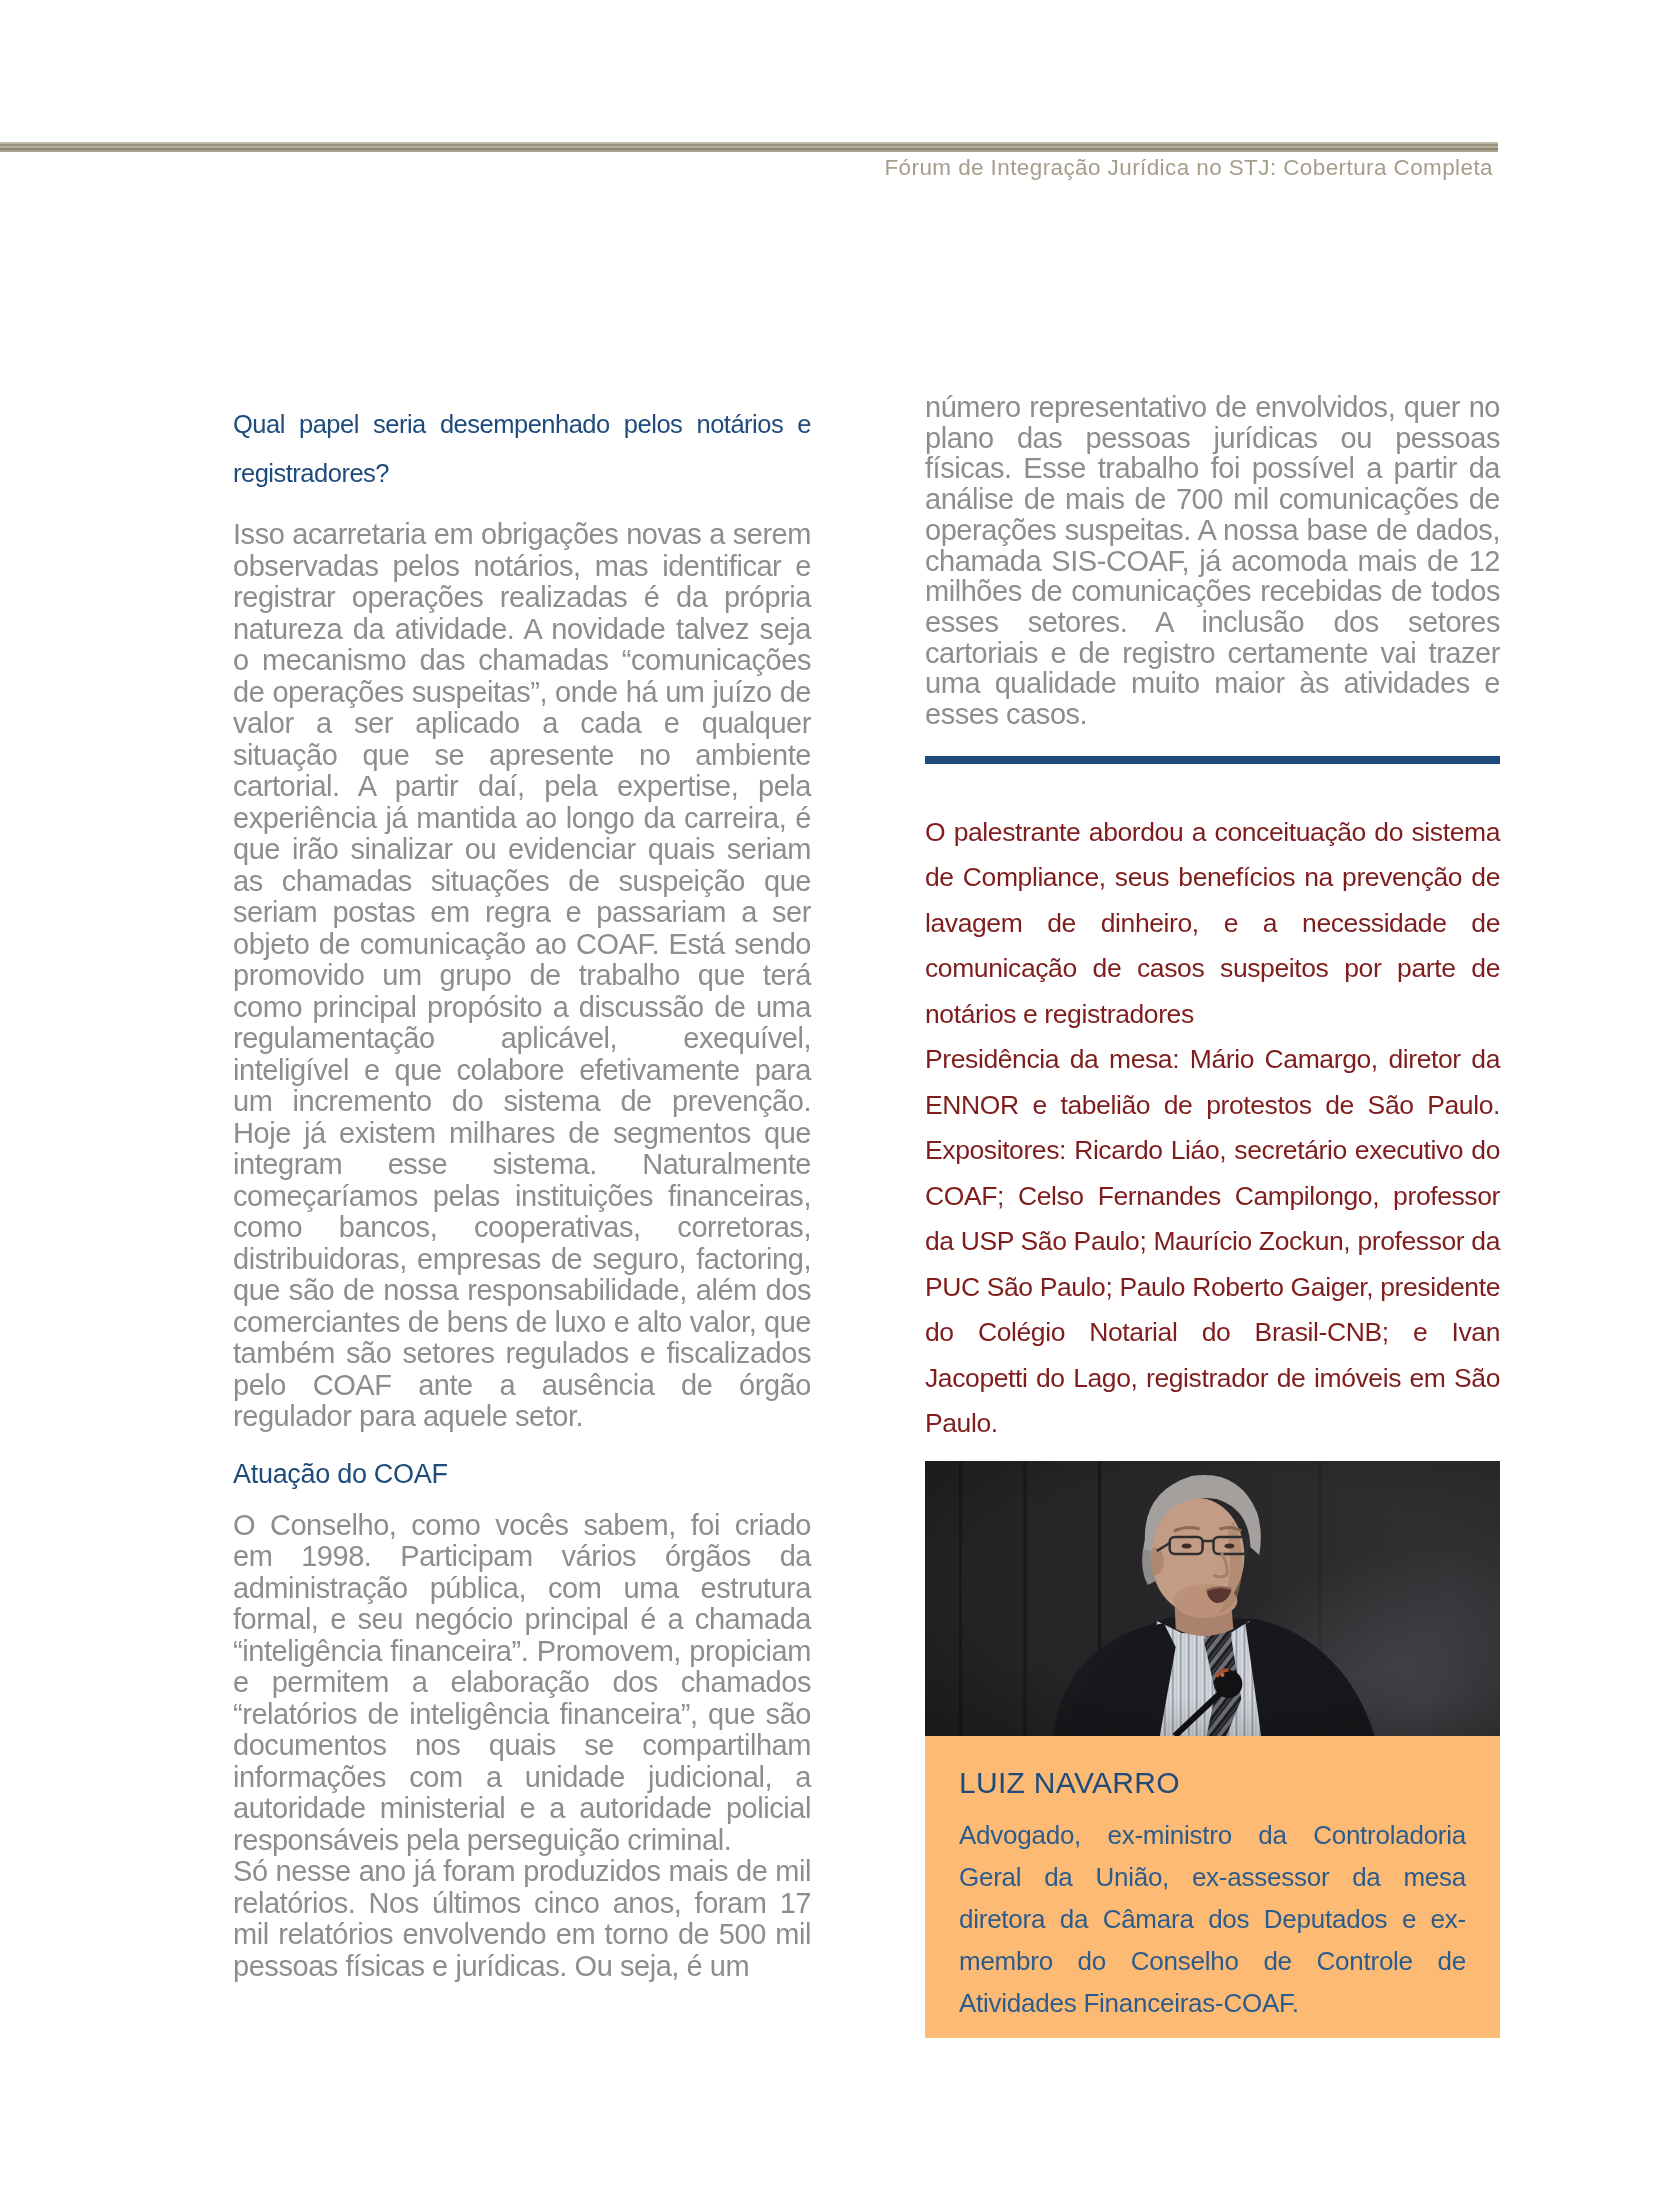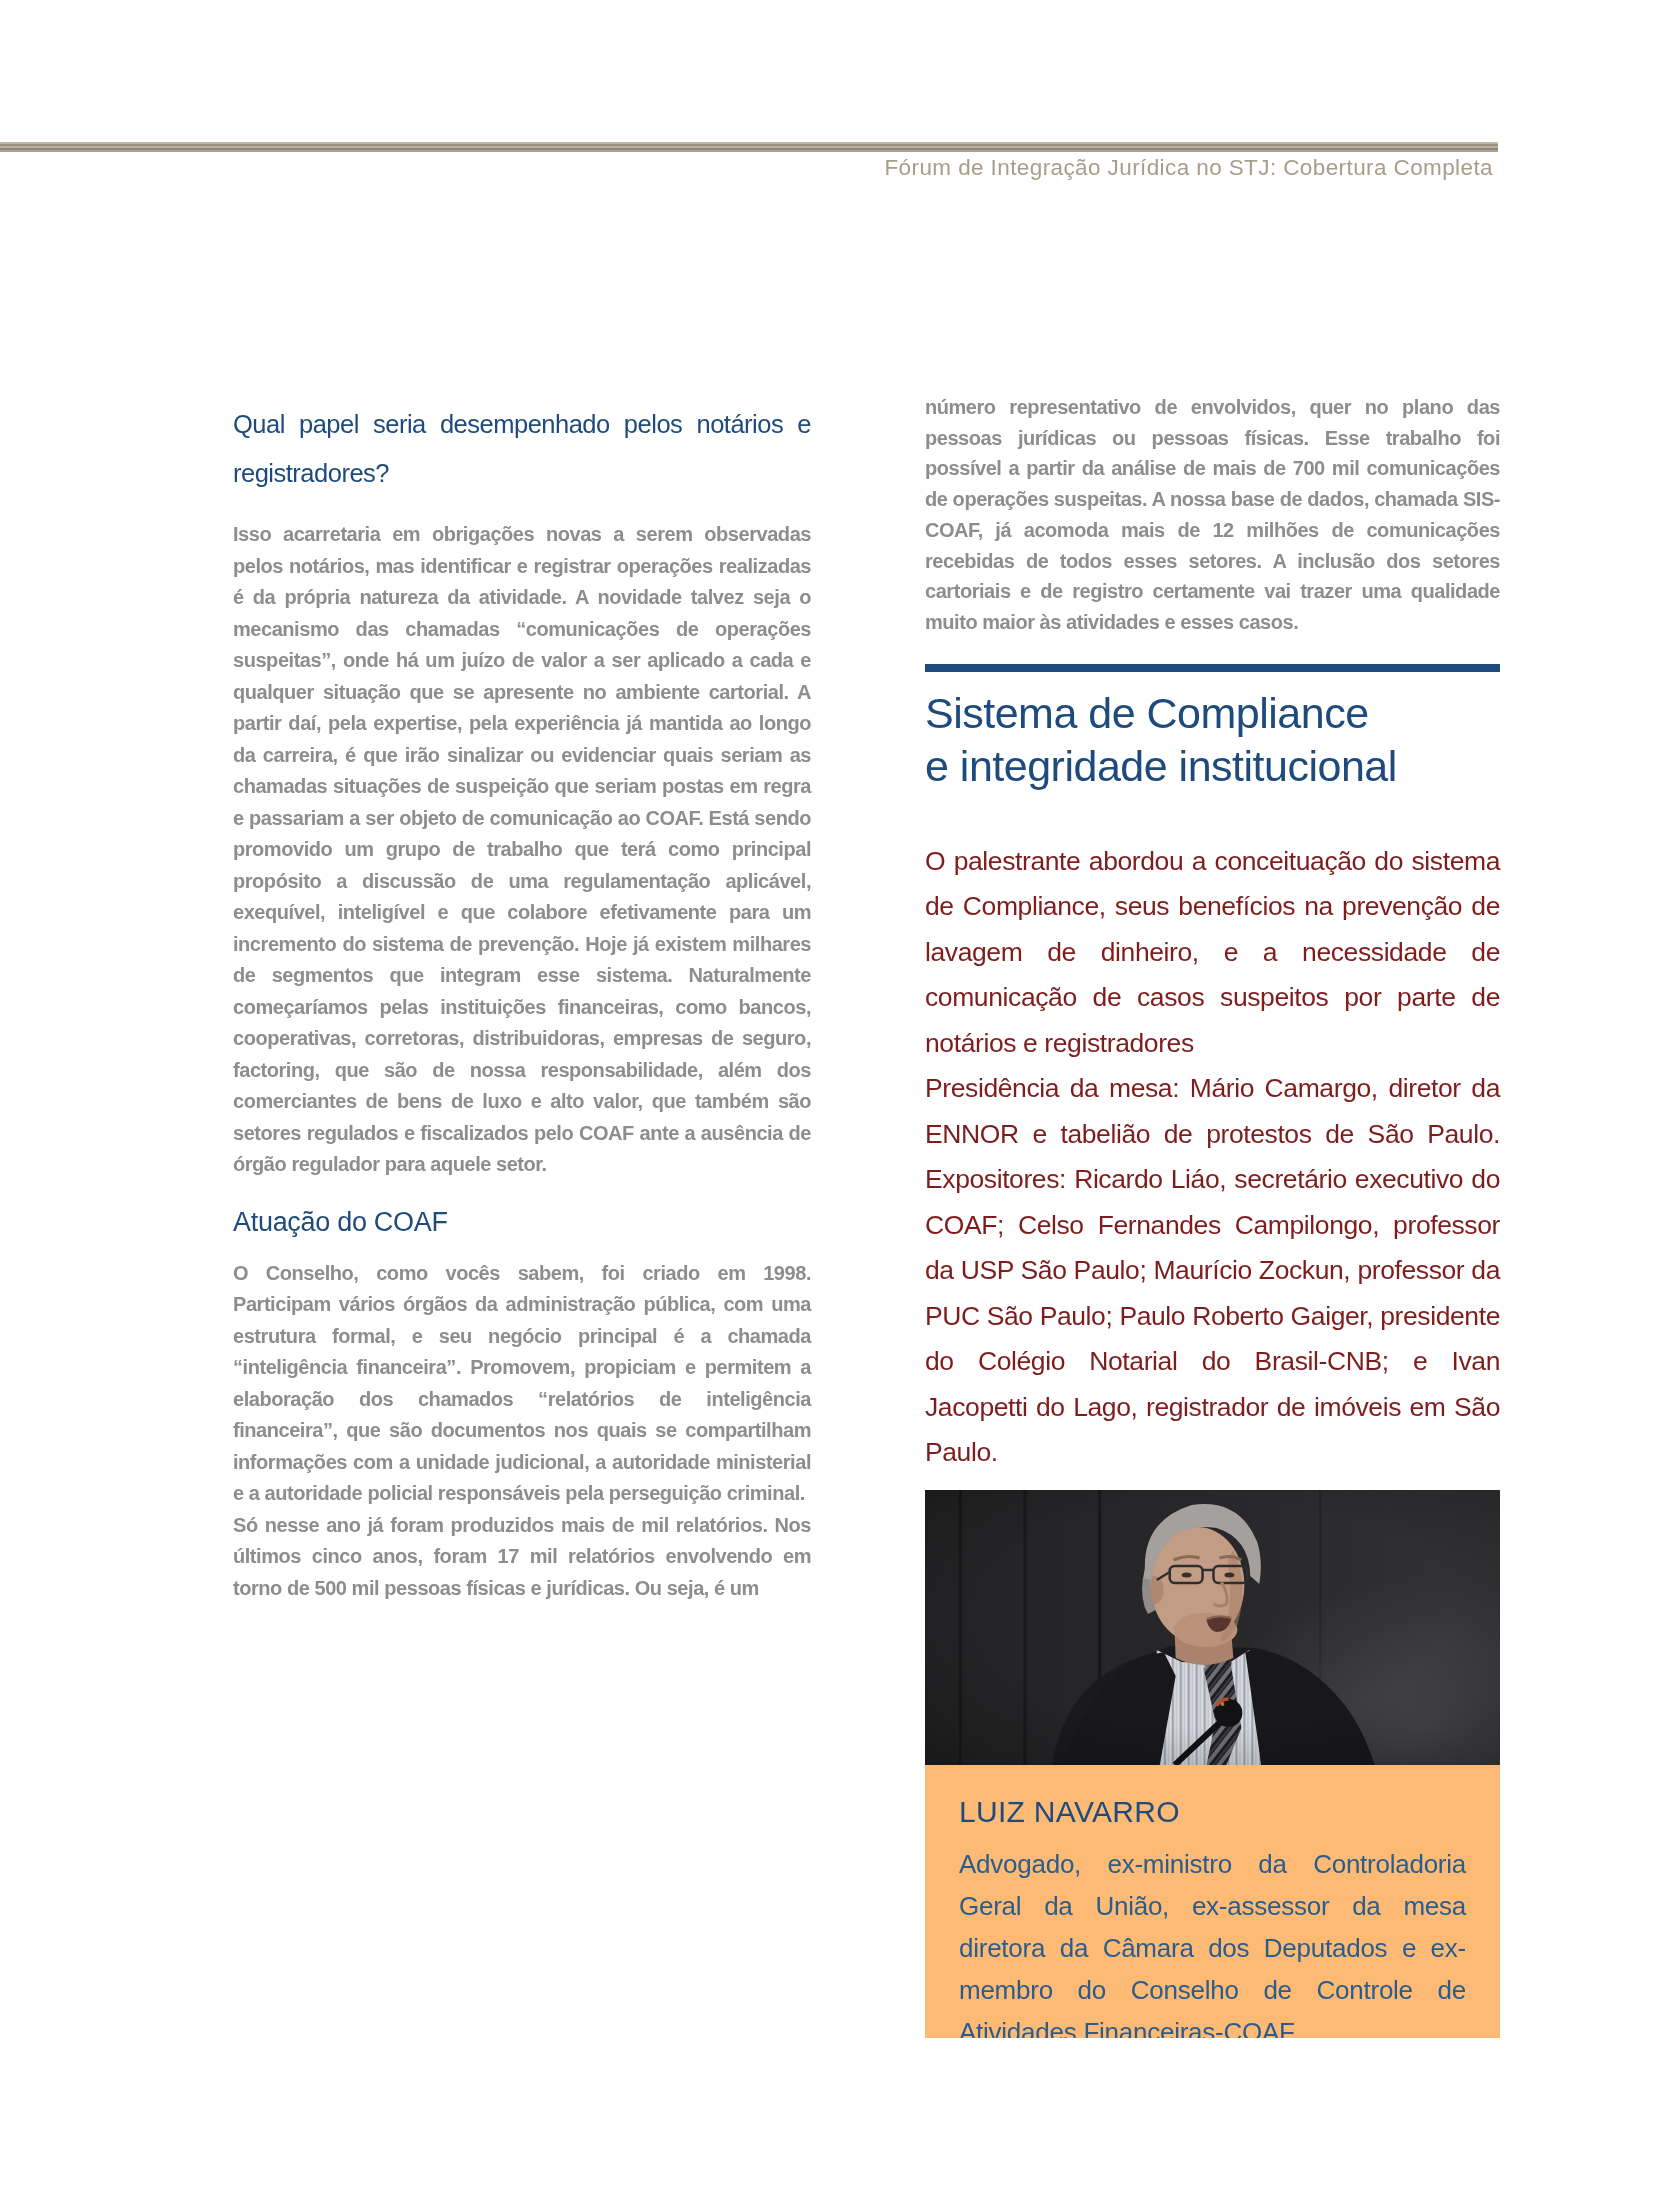--- a/index.html
+++ b/index.html
@@ -20,22 +20,22 @@
   .col-left{position:absolute;left:233px;top:400px;width:578px;}
   .col-right{position:absolute;left:925px;top:392px;width:575px;}
   .q-heading{
     margin:0 0 21px 0;font-size:25.5px;font-weight:normal;color:#1e4b7c;
     line-height:49px;text-align:justify;letter-spacing:-.5px;
   }
   .sub-heading{
     margin:26px 0 20px 0;font-size:27px;font-weight:normal;color:#1e4b7c;letter-spacing:-.3px;
   }
   .body{
-    margin:0;color:#8d8d8d;font-size:20px;line-height:31.5px;
-    text-align:justify;letter-spacing:-.45px;font-weight:bold;
+    margin:0;color:#8d8d8d;font-size:29px;line-height:31.5px;
+    text-align:justify;letter-spacing:-.45px;
   }
   .body.tight{line-height:30.7px;}
   
   .section-rule{height:8px;background:#1e4b7c;margin:26px 0 15px 0;}
   .section-title{
     margin:0;font-size:43px;font-weight:normal;color:#1e4b7c;
     line-height:53px;letter-spacing:-.5px;
   }
   .intro,.speakers{
     margin:0;color:#7f1d1d;font-size:26.5px;line-height:45.5px;
@@ -71,21 +71,20 @@
     <p class="body">Isso acarretaria em obrigações novas a serem observadas pelos notários, mas identificar e registrar operações realizadas é da própria natureza da atividade. A novidade talvez seja o mecanismo das chamadas “comunicações de operações suspeitas”, onde há um juízo de valor a ser aplicado a cada e qualquer situação que se apresente no ambiente cartorial. A partir daí, pela expertise, pela experiência já mantida ao longo da carreira, é que irão sinalizar ou evidenciar quais seriam as chamadas situações de suspeição que seriam postas em regra e passariam a ser objeto de comunicação ao COAF. Está sendo promovido um grupo de trabalho que terá como principal propósito a discussão de uma regulamentação aplicável, exequível, inteligível e que colabore efetivamente para um incremento do sistema de prevenção. Hoje já existem milhares de segmentos que integram esse sistema. Naturalmente começaríamos pelas instituições financeiras, como bancos, cooperativas, corretoras, distribuidoras, empresas de seguro, factoring, que são de nossa responsabilidade, além dos comerciantes de bens de luxo e alto valor, que também são setores regulados e fiscalizados pelo COAF ante a ausência de órgão regulador para aquele setor.</p>
     <h3 class="sub-heading">Atuação do COAF</h3>
     <p class="body">O Conselho, como vocês sabem, foi criado em 1998. Participam vários órgãos da administração pública, com uma estrutura formal, e seu negócio principal é a chamada “inteligência financeira”. Promovem, propiciam e permitem a elaboração dos chamados “relatórios de inteligência financeira”, que são documentos nos quais se compartilham informações com a unidade judicional, a autoridade ministerial e a autoridade policial responsáveis pela perseguição criminal.</p>
     <p class="body">Só nesse ano já foram produzidos mais de mil relatórios. Nos últimos cinco anos, foram 17 mil relatórios envolvendo em torno de 500 mil pessoas físicas e jurídicas. Ou seja, é um</p>
   </div>
 
   <div class="col-right">
     <p class="body tight">número representativo de envolvidos, quer no plano das pessoas jurídicas ou pessoas físicas. Esse trabalho foi possível a partir da análise de mais de 700 mil comunicações de operações suspeitas. A nossa base de dados, chamada SIS-COAF, já acomoda mais de 12 milhões de comunicações recebidas de todos esses setores. A inclusão dos setores cartoriais e de registro certamente vai trazer uma qualidade muito maior às atividades e esses casos.</p>
 
     <div class="section-rule"></div>
-    <h1 class="section-title"><span>Sistema de Compliance</span><br><span>e integridade institucional</span></h1>
 
     <p class="intro">O palestrante abordou a conceituação do sistema de Compliance, seus benefícios na prevenção de lavagem de dinheiro, e a necessidade de comunicação de casos suspeitos por parte de notários e registradores</p>
     <p class="speakers">Presidência da mesa: Mário Camargo, diretor da ENNOR e tabelião de protestos de São Paulo. Expositores: Ricardo Liáo, secretário executivo do COAF; Celso Fernandes Campilongo, professor da USP São Paulo; Maurício Zockun, professor da PUC São Paulo; Paulo Roberto Gaiger, presidente do Colégio Notarial do Brasil-CNB; e Ivan Jacopetti do Lago, registrador de imóveis em São Paulo.</p>
 
     <figure class="photo">
       <svg viewBox="0 0 578 275" preserveAspectRatio="none">
         <defs>
           <linearGradient id="bgg" x1="0" y1="0" x2="1" y2="0">
             <stop offset="0" stop-color="#232325"></stop>
             <stop offset="0.55" stop-color="#28282a"></stop>

